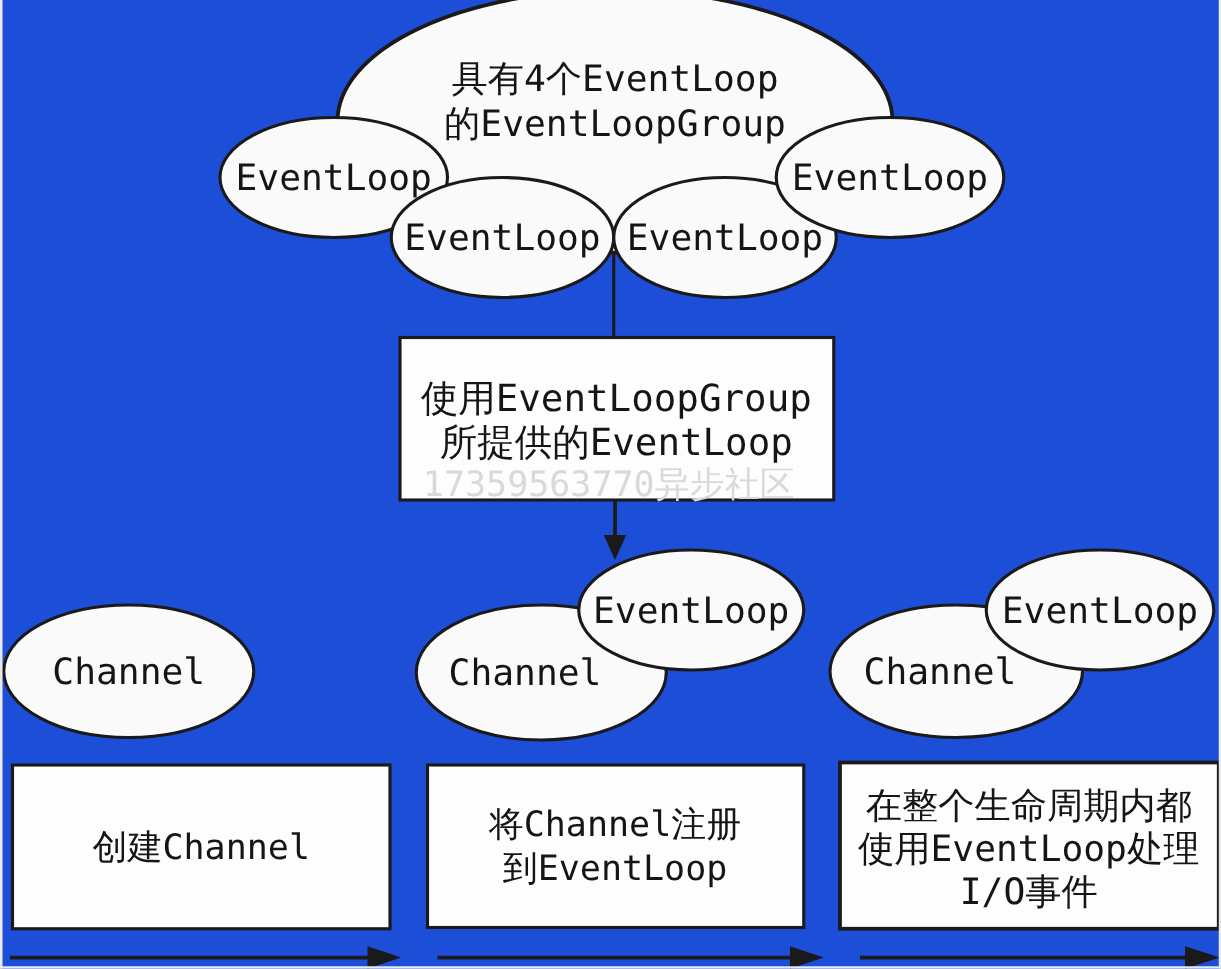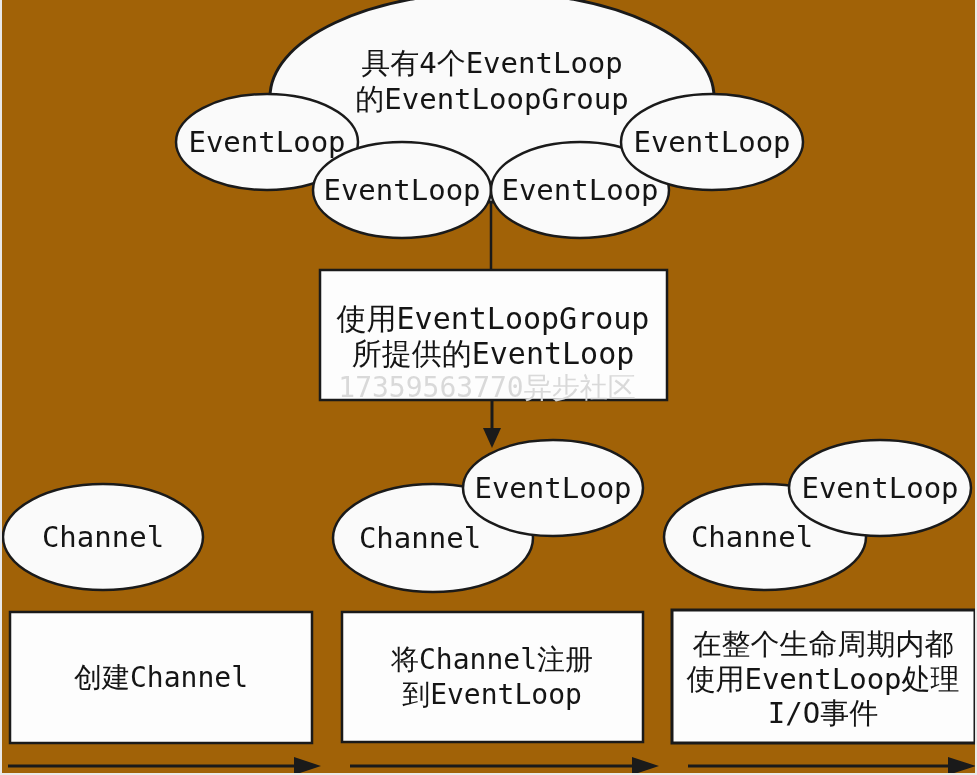--- a/index.html
+++ b/index.html
@@ -5,21 +5,21 @@
   html, body {
     margin: 0;
     padding: 0;
     background: #ffffff;
     font-family: "DejaVu Sans Mono", "Liberation Mono", monospace;
   }
   .canvas {
     position: relative;
     width: 977px;
     height: 775px;
-    background: #a16207;
+    background: #1d4ed8;
     overflow: hidden;
   }
   svg text {
     fill: #151515;
     font-family: "DejaVu Sans Mono", "Liberation Mono", monospace;
   }
   .shape {
     fill: #fafafa;
     stroke: #1a1a1a;
     stroke-width: 2.5;

